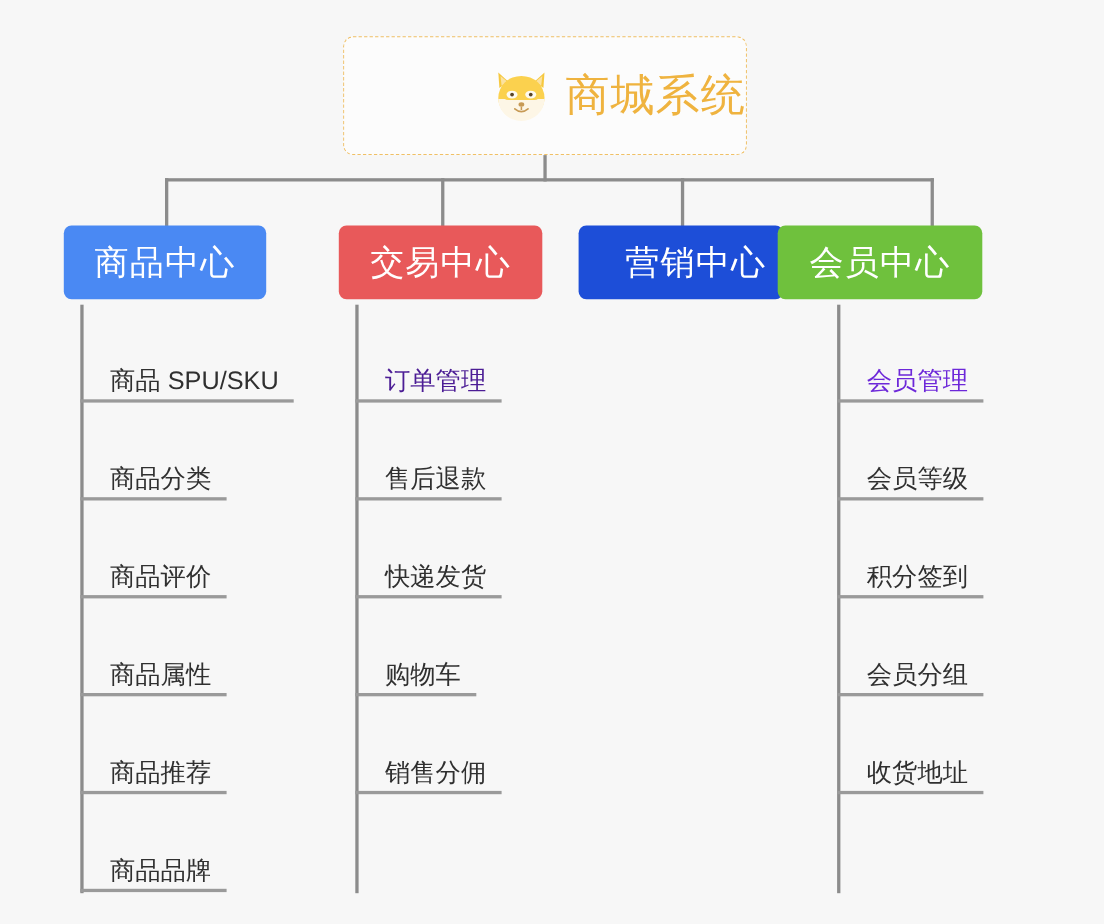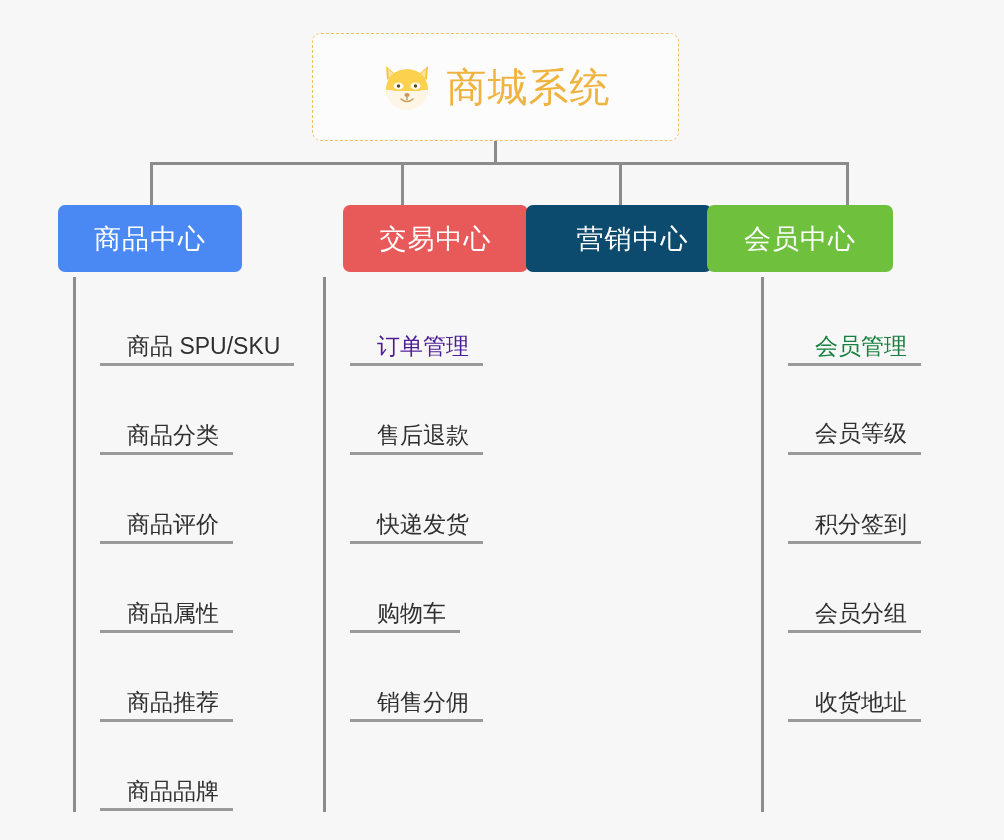--- a/index.html
+++ b/index.html
@@ -62,59 +62,58 @@
   .cat-box {
     position: absolute;
     top: 205px;
     height: 67px;
     box-sizing: border-box;
     border-radius: 7px;
     display: flex;
     align-items: center;
     justify-content: center;
     color: #ffffff;
-    font-size: 27px;
+    font-size: 31px;
     letter-spacing: 1px;
   }
 
   
   .leaf-col {
     position: absolute;
   }
   .spine {
     position: absolute;
     left: 0;
     top: 0;
     width: 3px;
     background: #8c8c8c;
   }
   .leaf-item {
     position: relative;
     height: 89px;
     box-sizing: border-box;
     display: flex;
     align-items: flex-end;
-    padding-left: 27px;
   }
   .leaf-text {
     display: inline-block;
     font-size: 23px;
     color: #303030;
     white-space: nowrap;
     padding: 0 14px 4px 27px;
     border-bottom: 3px solid #9a9a9a;
     line-height: 1.1;
   }
 </style>
 </head>
 <body style="background: rgb(247, 247, 247);">
 
 <div id="canvas">
 
-  <div class="root-node" style="border-color: rgb(240, 192, 101); background: rgb(252, 252, 252);">
+  <div class="root-node" style="border-color: rgb(240, 192, 101); background: rgb(252, 252, 252); justify-content: flex-end;">
     <span class="dog-icon">
       <svg viewBox="0 0 52 48" width="52" height="48" aria-hidden="true">
         <path d="M5 3 L6 17 L14 11 Z" fill="#f6c83f"></path>
         <path d="M47 3 L46 17 L38 11 Z" fill="#f6c83f"></path>
         <path d="M7 6 L8 15 L13 11 Z" fill="#fbe2a0"></path>
         <path d="M45 6 L44 15 L39 11 Z" fill="#fbe2a0"></path>
         <ellipse cx="26" cy="26" rx="21" ry="20" fill="#fbd14e"></ellipse>
         <path d="M5 27 a21 20 0 0 0 42 0 z" fill="#fdf6e6"></path>
         <rect x="9" y="18" width="34" height="10" rx="5" fill="#fbd14e"></rect>
         <ellipse cx="17.5" cy="23" rx="5" ry="3.6" fill="#fdfaf0"></ellipse>
@@ -134,24 +133,24 @@
   <div class="line h-line" style="left: 150px; top: 162px; width: 699px; background: rgb(140, 140, 140);"></div>
 
   <div class="line v-line" style="left: 150px; top: 162px; height: 45px; background: rgb(140, 140, 140);"></div>
   <div class="line v-line" style="left: 401px; top: 162px; height: 45px; background: rgb(140, 140, 140);"></div>
   <div class="line v-line" style="left: 619px; top: 162px; height: 45px; background: rgb(140, 140, 140);"></div>
   <div class="line v-line" style="left: 846px; top: 162px; height: 45px; background: rgb(140, 140, 140);"></div>
 
   <div class="cat-box" style="left: 58px; width: 184px; background: rgb(74, 137, 243);">
     <span>商品中心</span>
   </div>
-  <div class="cat-box" style="left: 308px; width: 185px; background: rgb(232, 89, 90); margin-left: 35px;">
+  <div class="cat-box" style="left: 308px; width: 185px; background: rgb(232, 89, 90);">
     <span>交易中心</span>
   </div>
-  <div class="cat-box" style="left: 526px; width: 186px; background: #0c4a6e; padding-left: 27px;">
+  <div class="cat-box" style="left: 526px; width: 186px; background: #1d4ed8; padding-left: 27px;">
     <span>营销中心</span>
   </div>
   <div class="cat-box" style="left: 707px; width: 186px; background: rgb(111, 193, 61);">
     <span>会员中心</span>
   </div>
 
   <div class="leaf-col" style="left:73px; top:277px;">
     <div class="spine" style="height: 535px; background: rgb(140, 140, 140);"></div>
     <div class="leaf-item">
         <span class="leaf-text" style="border-bottom-color: rgb(154, 154, 154); color: rgb(48, 48, 48);">商品 SPU/SKU</span>
@@ -189,24 +188,24 @@
       </div>
     <div class="leaf-item">
         <span class="leaf-text" style="border-bottom-color: rgb(154, 154, 154); color: rgb(48, 48, 48);">销售分佣</span>
       </div>
   </div>
 
 
   <div class="leaf-col" style="left:761px; top:277px;">
     <div class="spine" style="height: 535px; background: rgb(140, 140, 140);"></div>
     <div class="leaf-item">
-        <span class="leaf-text" style="border-bottom-color: rgb(154, 154, 154); color: #15803d;">会员管理</span>
-      </div>
-    <div class="leaf-item">
-        <span class="leaf-text" style="border-bottom-color: rgb(154, 154, 154); color: rgb(48, 48, 48); font-family: Liberation Mono, monospace;">会员等级</span>
+        <span class="leaf-text" style="border-bottom-color: rgb(154, 154, 154); color: #6d28d9;">会员管理</span>
+      </div>
+    <div class="leaf-item">
+        <span class="leaf-text" style="border-bottom-color: rgb(154, 154, 154); color: rgb(48, 48, 48);">会员等级</span>
       </div>
     <div class="leaf-item">
         <span class="leaf-text" style="border-bottom-color: rgb(154, 154, 154); color: rgb(48, 48, 48);">积分签到</span>
       </div>
     <div class="leaf-item">
         <span class="leaf-text" style="border-bottom-color: rgb(154, 154, 154); color: rgb(48, 48, 48);">会员分组</span>
       </div>
     <div class="leaf-item">
         <span class="leaf-text" style="border-bottom-color: rgb(154, 154, 154); color: rgb(48, 48, 48);">收货地址</span>
       </div>

